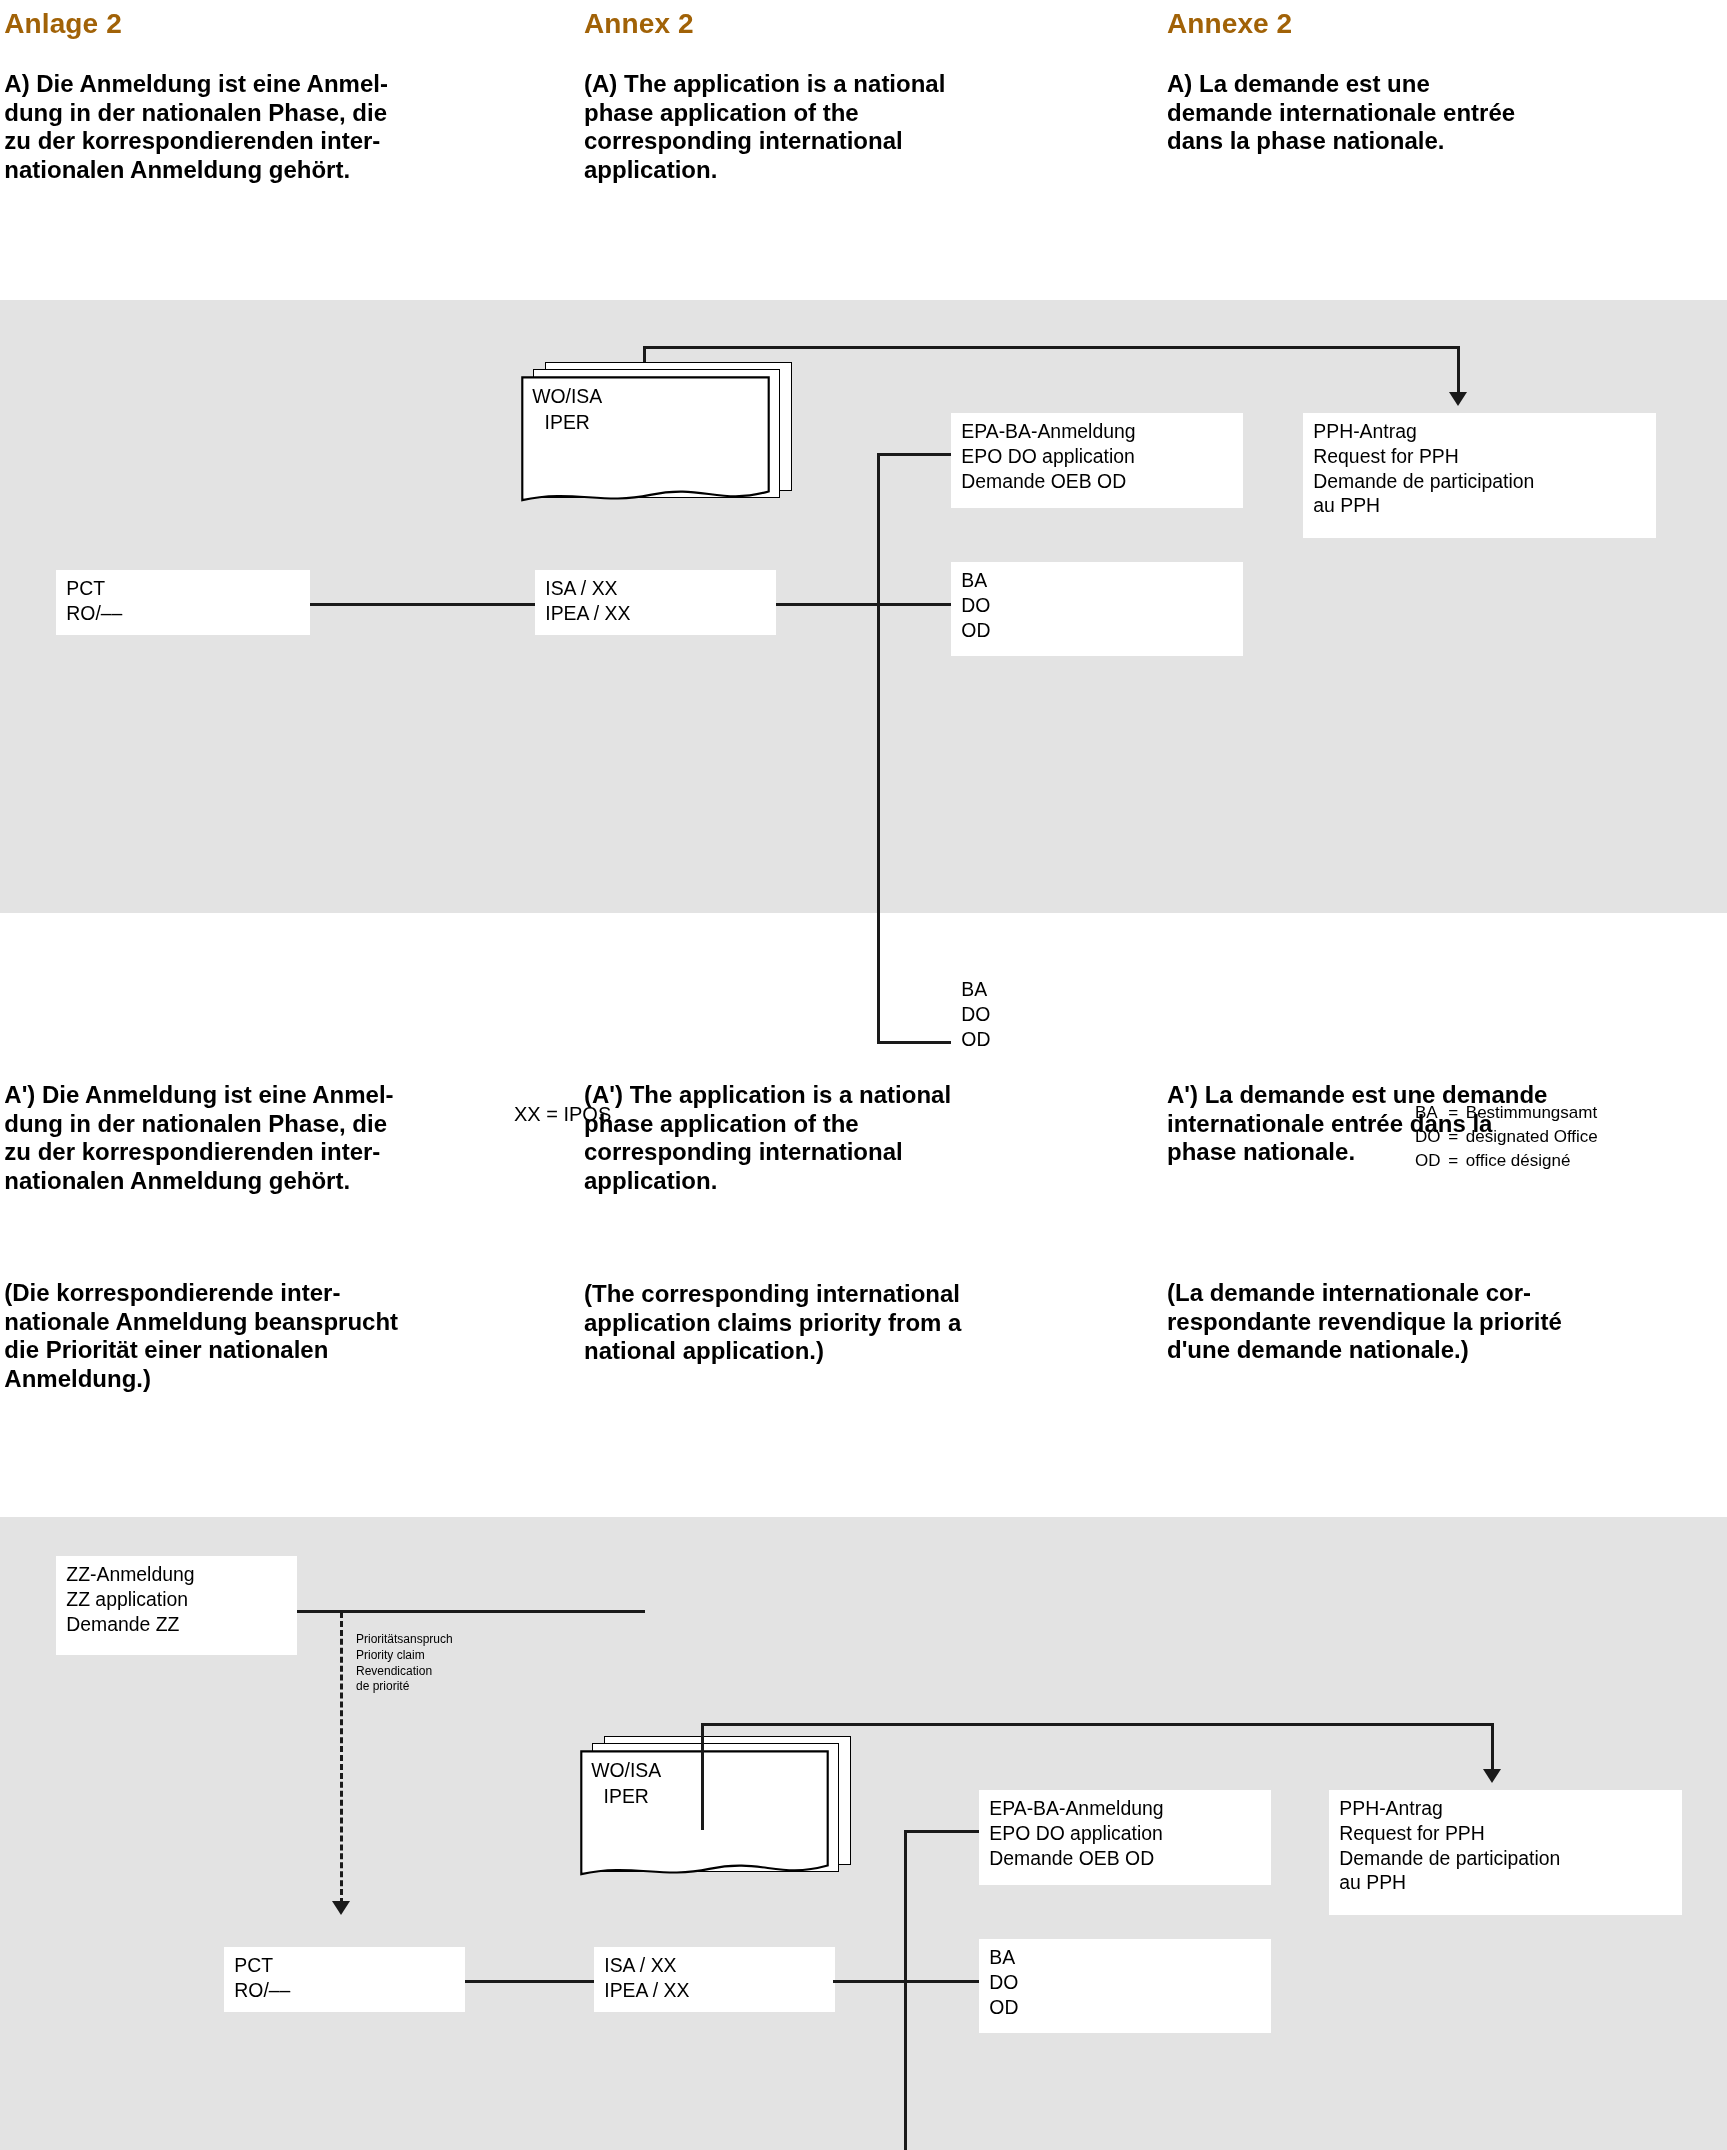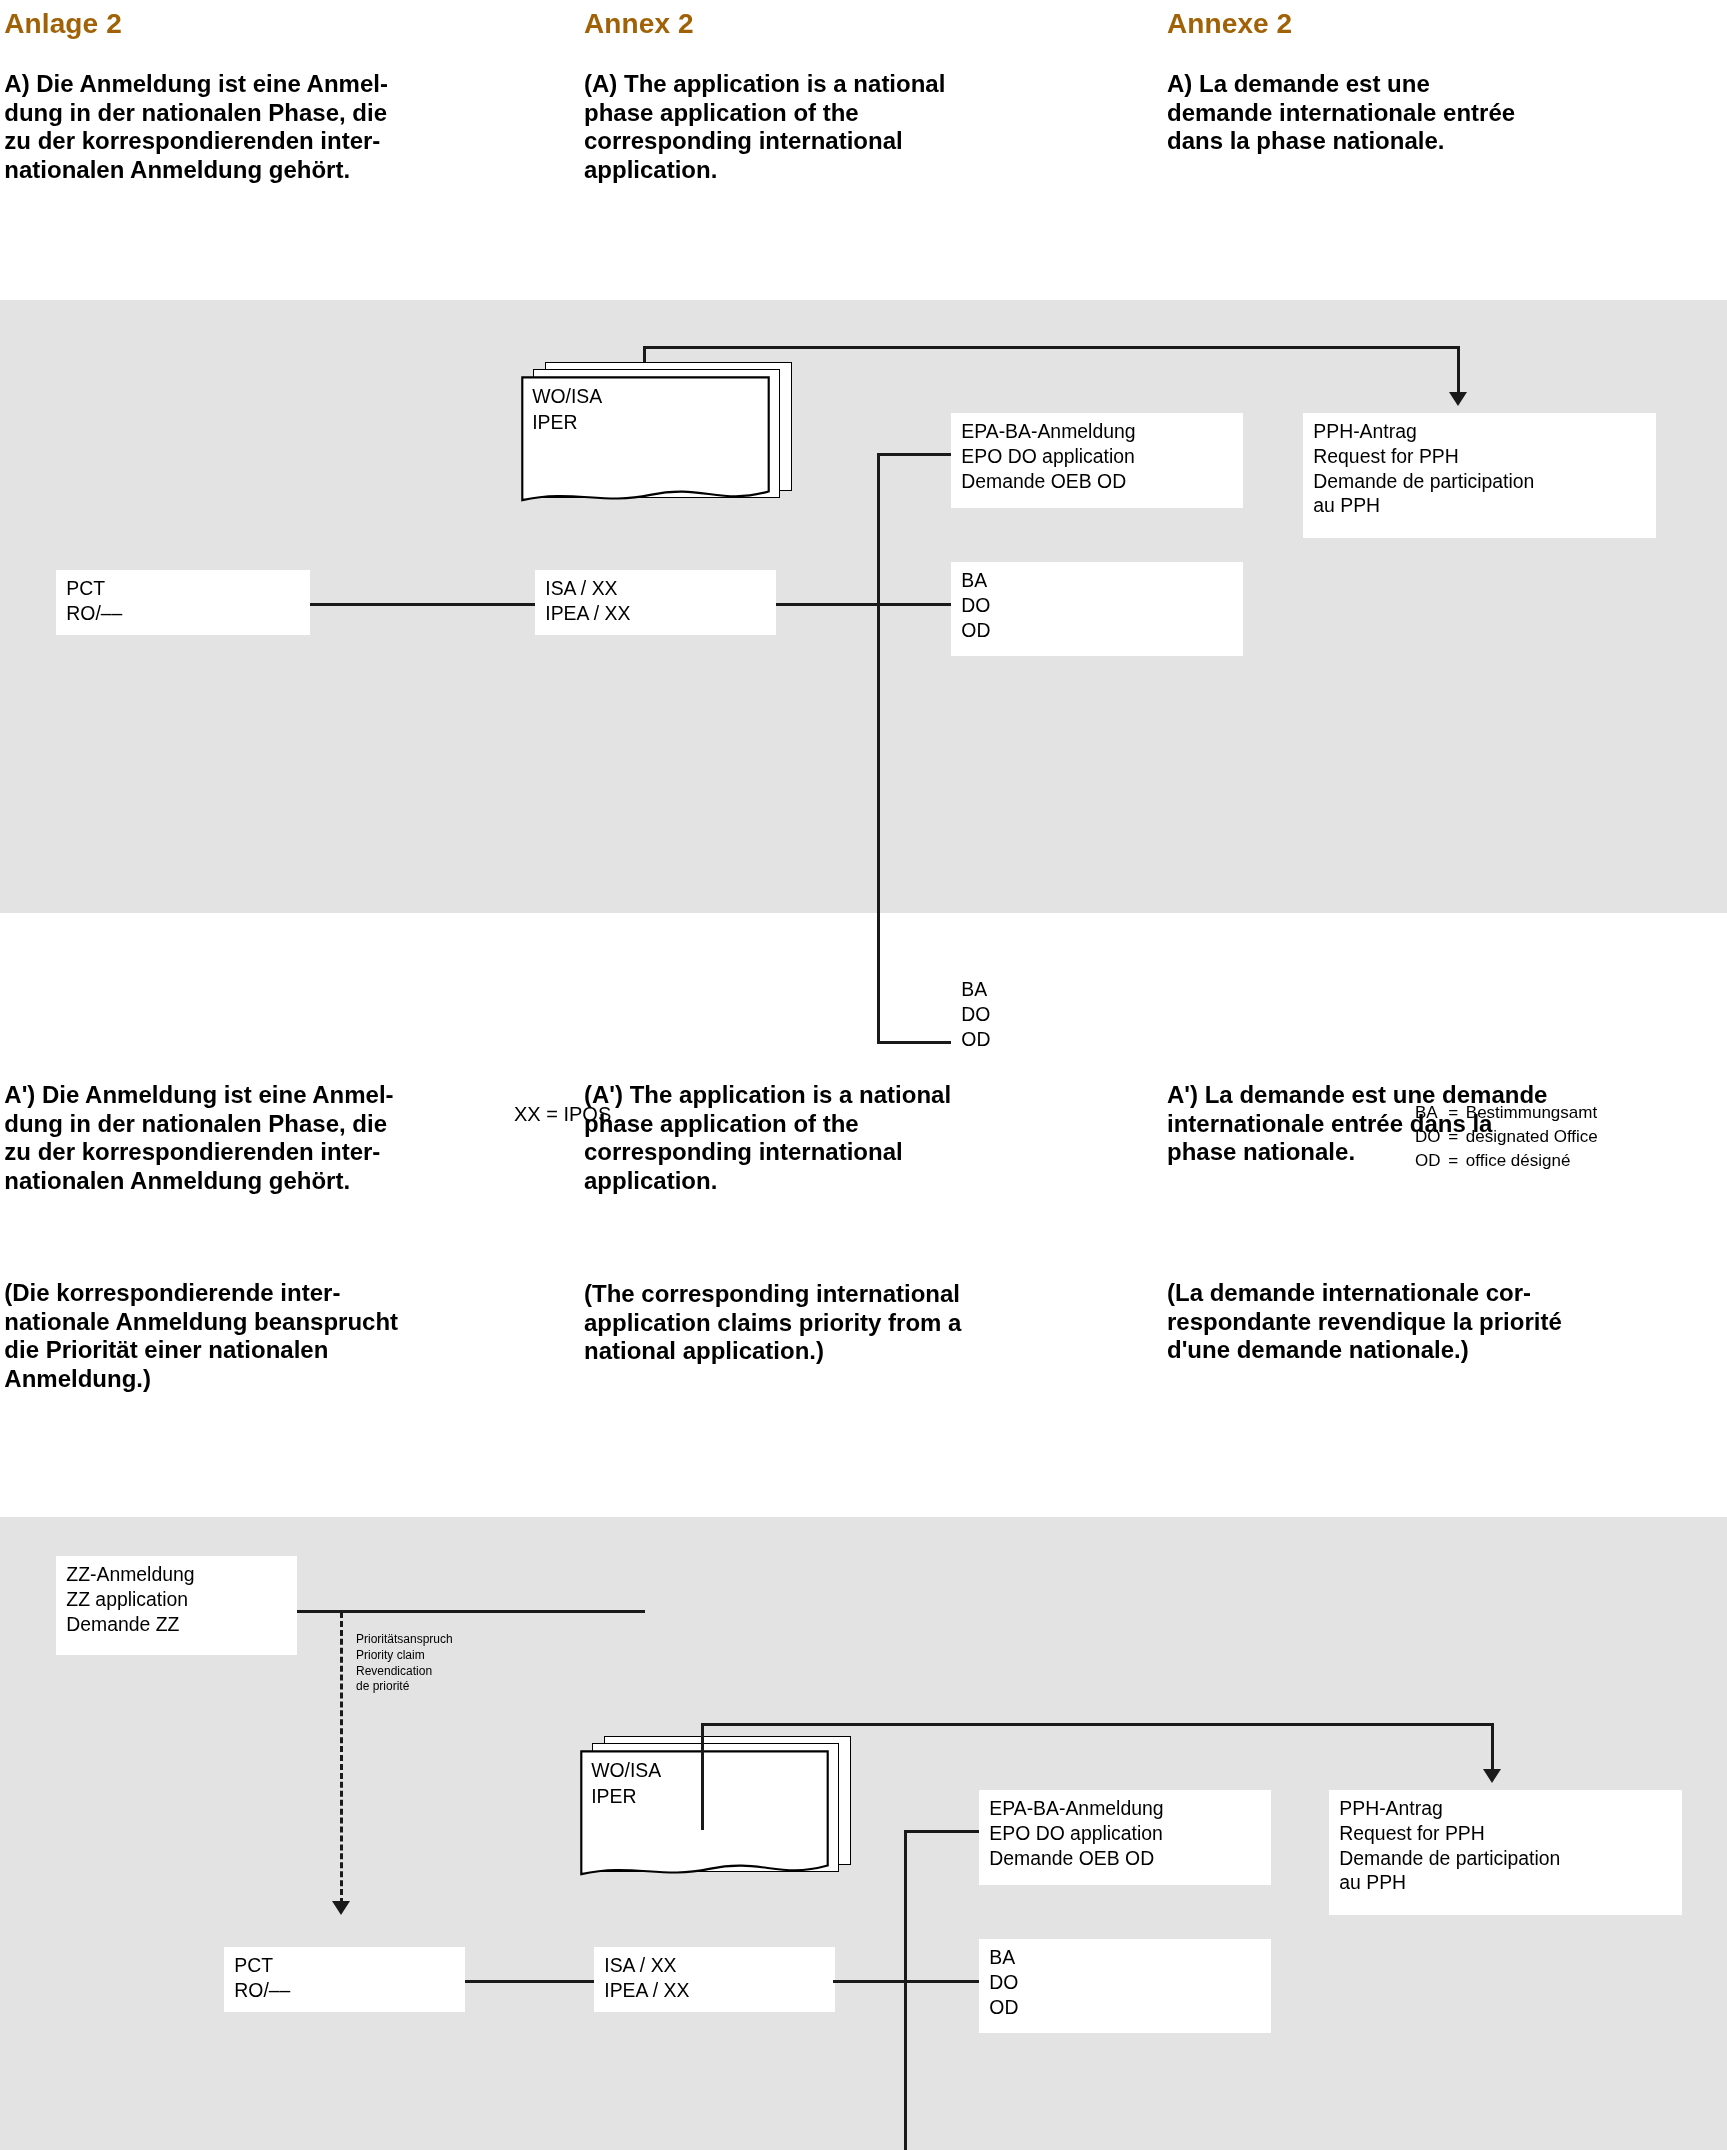--- a/index.html
+++ b/index.html
@@ -81,21 +81,21 @@
     background: #ffffff;
     box-sizing: border-box;
     padding: 6px 9.5px 6px 10.3px;
     font-size: 19.4px;
     line-height: 1.28;
     white-space: pre-line;
     color: #000;
   }
 
   
-  .docstack { position: absolute; }
+  .docstack { position: absolute; text-align: center; }
   .docstack .sheet {
     position: absolute;
     background: #ffffff;
     border: 1.3px solid #000000;
     box-sizing: border-box;
   }
   .docstack .sheet.s3 { left: 24px; top: 0;   width: 247px; height: 129px; }
   .docstack .sheet.s2 { left: 12px; top: 6.9px; width: 247px; height: 129px; }
   .docstack .front {
     position: absolute;

